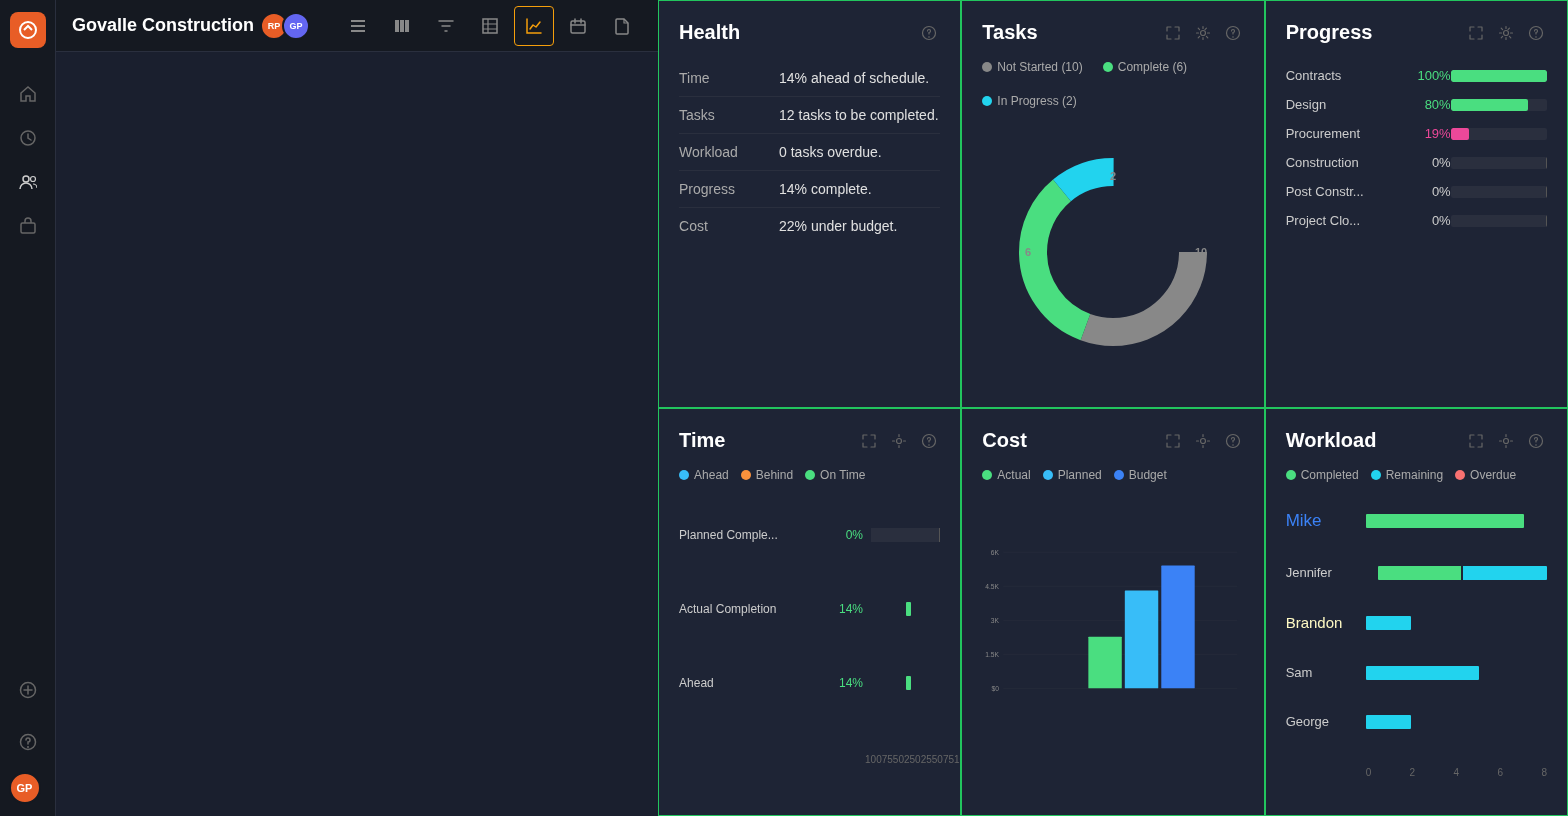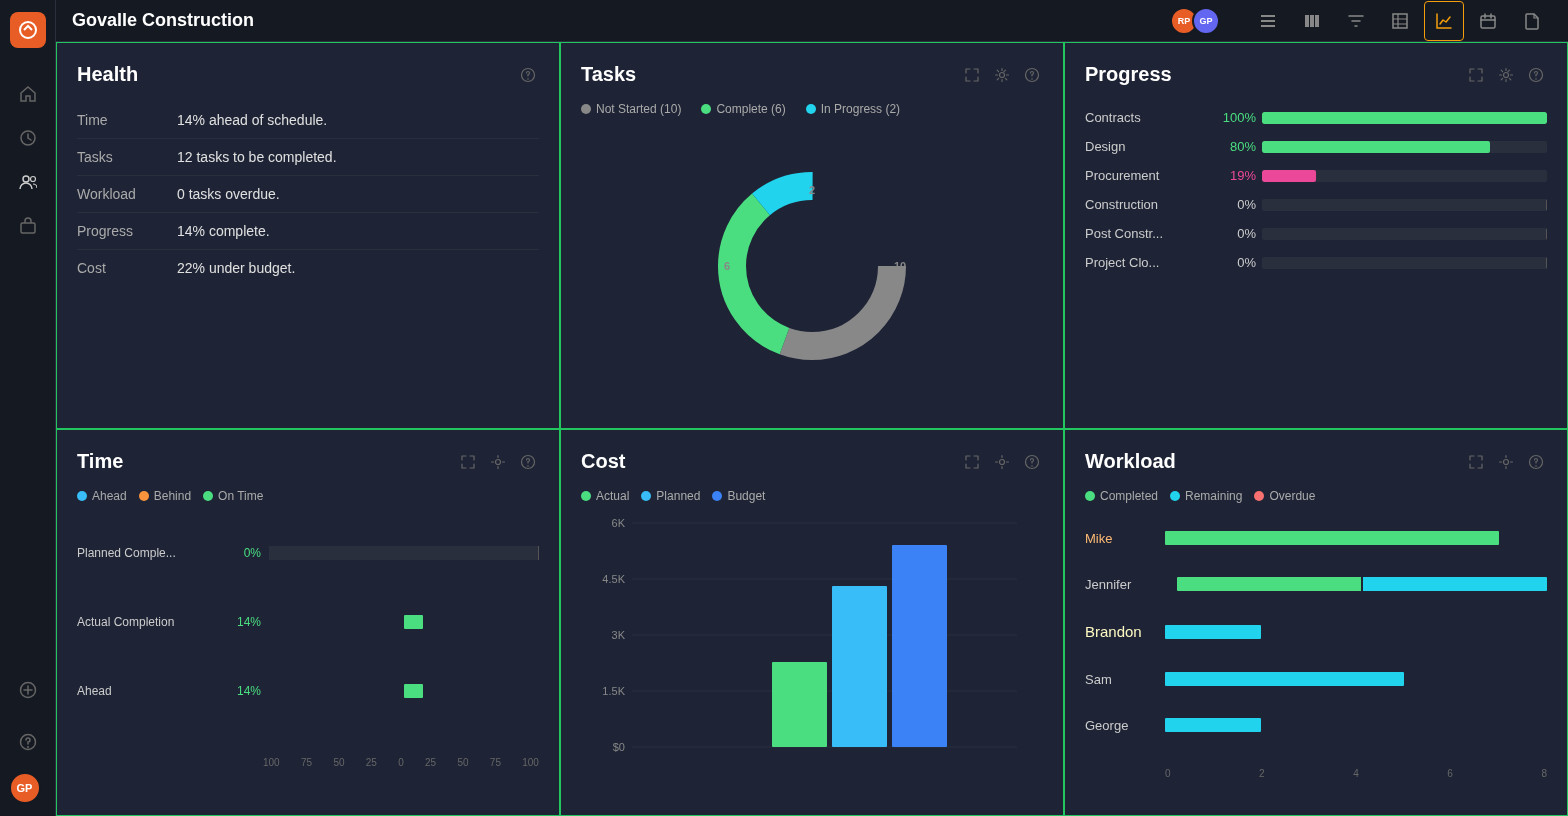--- a/index.html
+++ b/index.html
@@ -6,21 +6,21 @@
     body { background: #1a1f2e; color: #e0e0e0; font-family: -apple-system, BlinkMacSystemFont, 'Segoe UI', sans-serif; width: 1568px; height: 816px; overflow: hidden; display: flex; }
 
     
     .sidebar { width: 56px; background: #151921; display: flex; flex-direction: column; align-items: center; padding: 12px 0; border-right: 1px solid #2a2f3e; }
     .sidebar-logo { width: 36px; height: 36px; background: #e85d26; border-radius: 8px; display: flex; align-items: center; justify-content: center; margin-bottom: 24px; }
     .sidebar-icon { width: 36px; height: 36px; display: flex; align-items: center; justify-content: center; color: #666; cursor: pointer; border-radius: 6px; margin: 4px 0; font-size: 18px; }
     .sidebar-icon.active { color: #fff; }
     .sidebar-bottom { margin-top: auto; display: flex; flex-direction: column; align-items: center; gap: 8px; }
 
     
-    .main { flex: 1; display: flex; flex-direction: column; }
+    .main { flex: 1; display: flex; }
 
     
     .topbar { height: 52px; background: #151921; border-bottom: 1px solid #2a2f3e; display: flex; align-items: center; padding: 0 16px; gap: 12px; }
     .topbar-title { font-size: 18px; font-weight: 600; color: #fff; flex: 1; }
     .topbar-avatars { display: flex; }
     .topbar-avatar { width: 28px; height: 28px; border-radius: 50%; margin-left: -6px; border: 2px solid #151921; font-size: 10px; font-weight: bold; display: flex; align-items: center; justify-content: center; }
     .topbar-icons { display: flex; gap: 4px; margin-left: 16px; }
     .topbar-icon { width: 40px; height: 40px; display: flex; align-items: center; justify-content: center; color: #888; cursor: pointer; border-radius: 4px; }
     .topbar-icon.active { border: 1px solid #f59e0b; color: #f59e0b; }
 
@@ -41,21 +41,21 @@
     .health-label { width: 100px; color: #aaa; font-size: 14px; }
     .health-value { color: #e0e0e0; font-size: 14px; }
 
     
     .tasks-legend { display: flex; gap: 20px; margin-bottom: 8px; align-items: center; flex-wrap: wrap; }
     .legend-item { display: flex; align-items: center; gap: 5px; font-size: 12px; color: #aaa; }
     .legend-dot { width: 10px; height: 10px; border-radius: 50%; }
     .donut-container { flex: 1; display: flex; align-items: center; justify-content: center; position: relative; }
 
     
-    .progress-row { display: flex; align-items: center; margin-bottom: 14px; gap: 6px; }
+    .progress-row { display: flex; align-items: center; margin-bottom: 14px; gap: 0; }
     .progress-label { width: 120px; font-size: 13px; color: #ccc; }
     .progress-pct { width: 45px; font-size: 13px; text-align: right; }
     .progress-bar-container { flex: 1; height: 12px; background: #2a2f3e; border-radius: 2px; overflow: hidden; position: relative; }
     .progress-bar { height: 100%; border-radius: 2px; }
     .progress-bar.green { background: #4ade80; }
     .progress-bar.pink { background: #ec4899; }
 
     
     .time-legend { display: flex; gap: 12px; margin-bottom: 16px; }
 
@@ -520,21 +520,21 @@
         </div>
         <div class="legend-item">
           <div class="legend-dot" style="background:#f87171"></div>
           <span>Overdue</span>
         </div>
       </div>
 
       <div style="flex:1; display:flex; flex-direction:column; justify-content:space-around;">
 
         <div style="display:flex; align-items:center; gap:8px;">
-          <div style="width:72px; font-size:13px; color:#fdba74;">Mike</div>
+          <div style="width:72px; font-size:17px; color:#3b82f6;">Mike</div>
           <div style="flex:1; display:flex; gap:2px; height:14px;">
             <div style="width:87.5%; background:#4ade80; border-radius:1px;"></div>
           </div>
         </div>
 
         <div style="display:flex; align-items:center; gap:20px;">
           <div style="width:72px; font-size:13px; color:#ccc;">Jennifer</div>
           <div style="flex:1; display:flex; gap:2px; height:14px;">
             <div style="width:50%; background:#4ade80; border-radius:1px 0 0 1px;"></div>
             <div style="width:50%; background:#22d3ee; border-radius:0 1px 1px 0;"></div>

